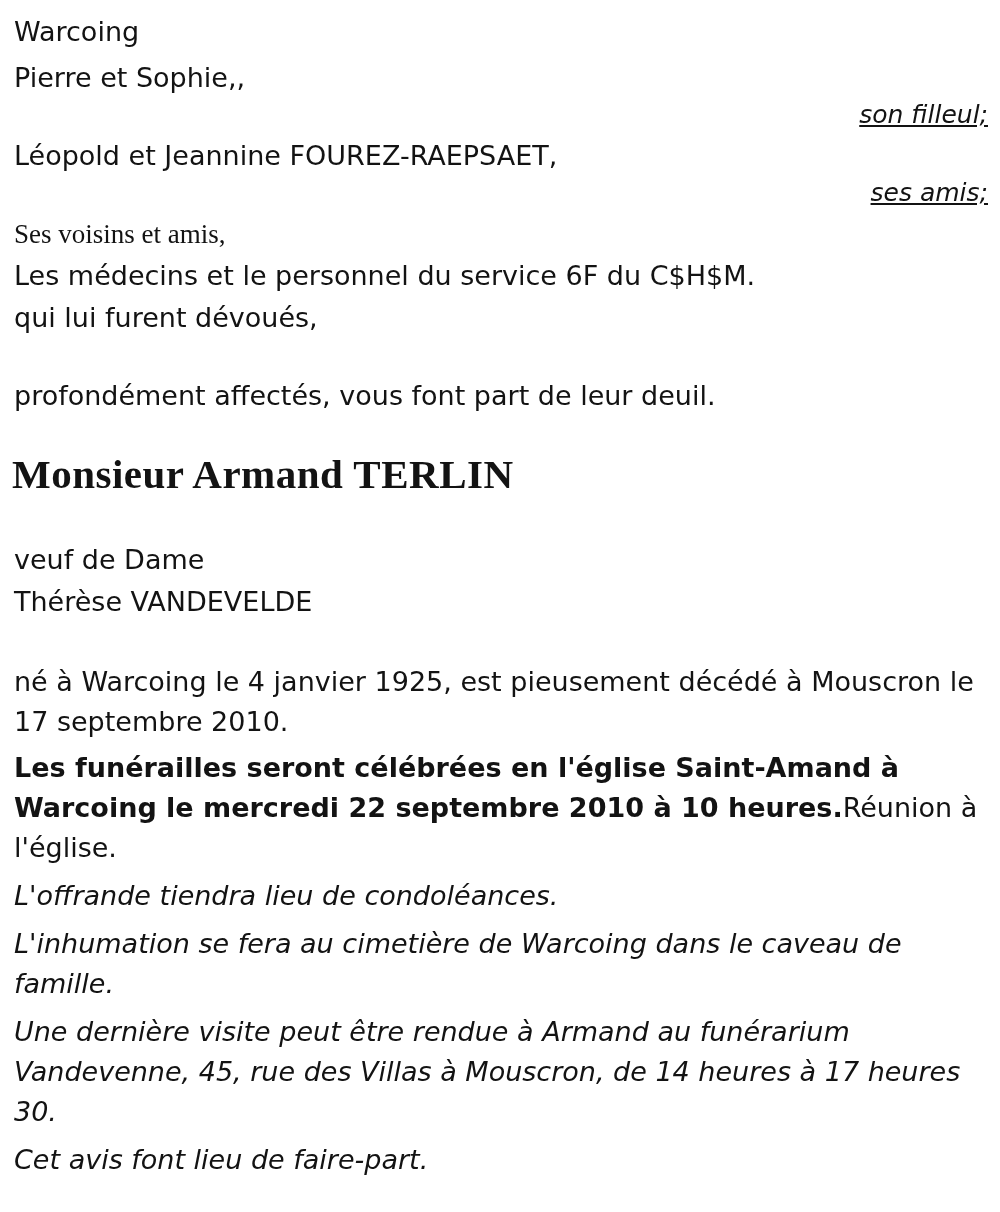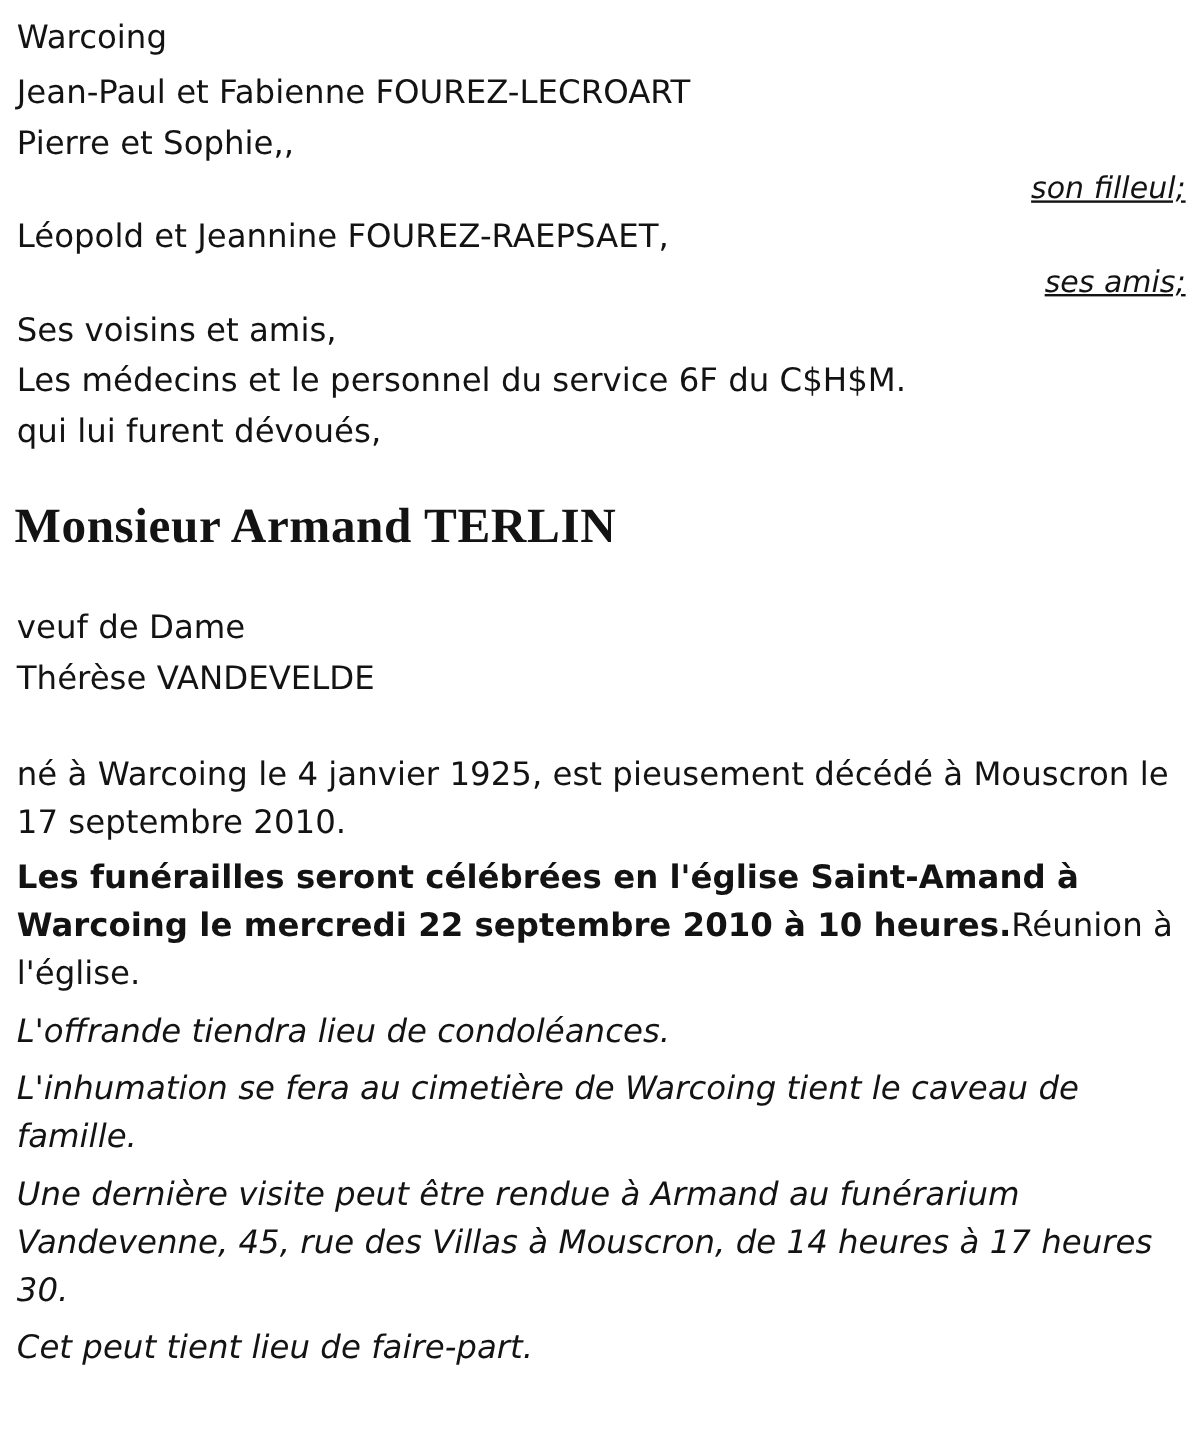--- a/index.html
+++ b/index.html
@@ -31,21 +31,21 @@
     margin-bottom: 6px;
   }
   .relation {
     text-align: right;
     font-style: italic;
     font-size: 25px;
     line-height: 30px;
     margin: 0 0 6px 0;
     text-decoration: underline;
   }
-  .gap-small   { margin-top: 6px; }
+  .gap-small   { margin-top: 6px; font-family: Liberation Serif, serif; }
   .gap-medium  { margin-top: 38px; }
   .deceased-title {
     font-size: 41px;
     line-height: 48px;
     font-weight: 700;
     margin: 34px 0 0 0;
     letter-spacing: 0.5px;
     font-family: Liberation Serif, serif;
   }
   .widower-block { margin-top: 42px; }
@@ -55,43 +55,43 @@
   .bold          { font-weight: 700; }
 </style>
 </head>
 <body>
 
 <div class="page">
 
   <p class="line city">Warcoing</p>
 
   <div>
-    <p class="line">Jean-Paul et Fabienne FOUREZ-LECROART</p>
     <p class="line">Pierre et Sophie,,</p>
     <p class="relation">son filleul;</p>
     <p class="line">Léopold et Jeannine FOUREZ-RAEPSAET,</p>
     <p class="relation">ses amis;</p>
     <p class="line gap-small">Ses voisins et amis,</p>
     <p class="line">Les médecins et le personnel du service 6F du C$H$M.</p>
     <p class="line">qui lui furent dévoués,</p>
   </div>
 
+  <p class="line gap-medium">profondément affectés, vous font part de leur deuil.</p>
 
   <h1 class="deceased-title">Monsieur Armand TERLIN</h1>
 
   <div class="widower-block">
     <p class="line">veuf de Dame</p>
     <p class="line">Thérèse VANDEVELDE</p>
   </div>
 
   <p class="line birth-death">né à Warcoing le 4 janvier 1925, est pieusement décédé à Mouscron le 17 septembre 2010.</p>
 
   <p class="line funeral-para"><span class="bold">Les funérailles seront célébrées en l'église Saint-Amand à Warcoing le mercredi 22 septembre 2010 à 10 heures.</span><span>Réunion à l'église.</span></p>
 
   <p class="line para">L'offrande tiendra lieu de condoléances.</p>
 
-  <p class="line para">L'inhumation se fera au cimetière de Warcoing tient le caveau de famille.</p>
+  <p class="line para">L'inhumation se fera au cimetière de Warcoing dans le caveau de famille.</p>
 
   <p class="line para">Une dernière visite peut être rendue à Armand au funérarium Vandevenne, 45, rue des Villas à Mouscron, de 14 heures à 17 heures 30.</p>
 
-  <p class="line para">Cet peut tient lieu de faire-part.</p>
+  <p class="line para">Cet avis font lieu de faire-part.</p>
 
 </div>
 
 </body></html>

